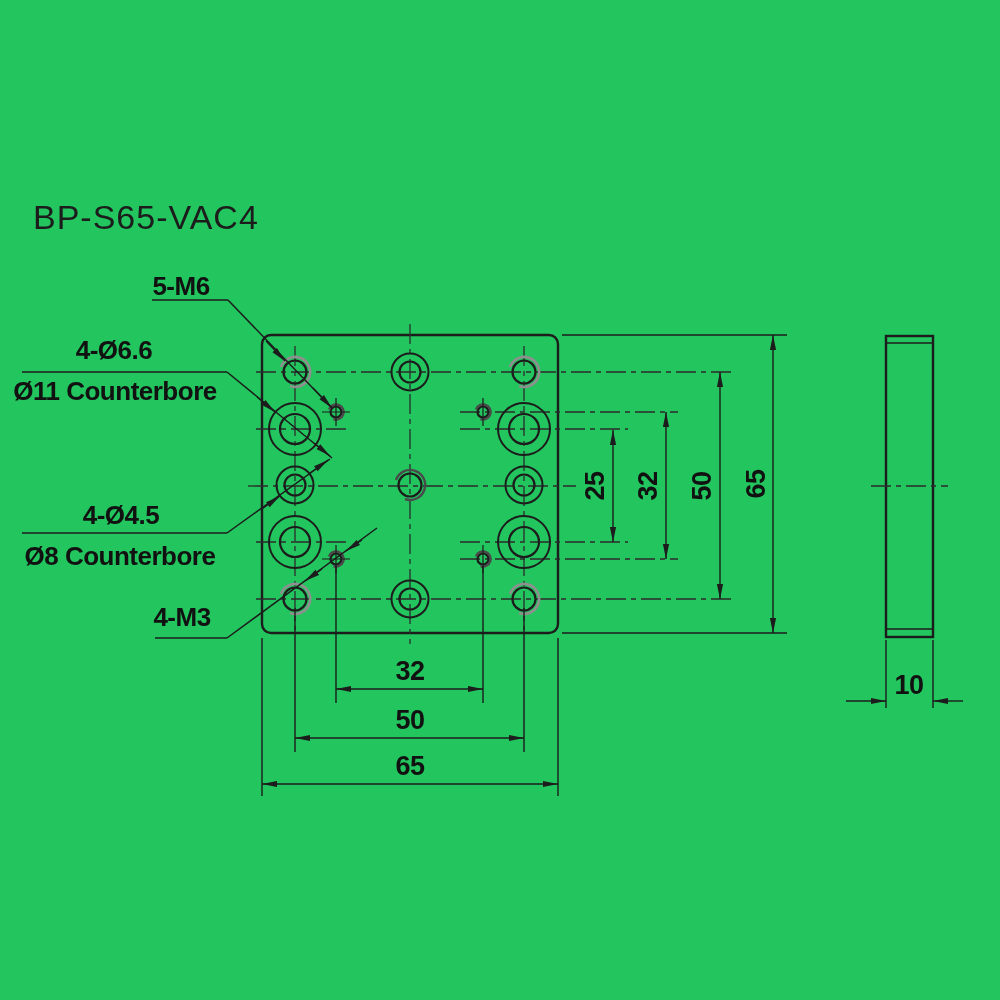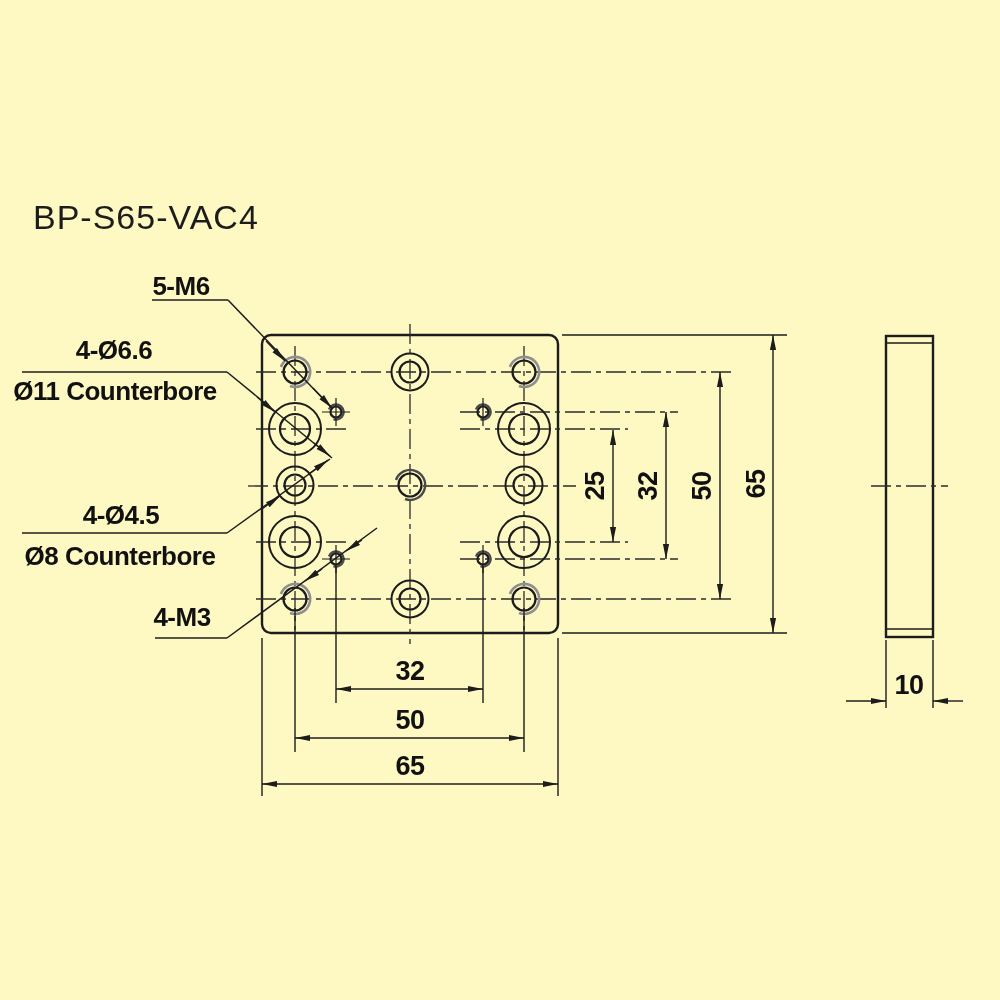--- a/index.html
+++ b/index.html
@@ -1,16 +1,16 @@
 <!DOCTYPE html>
 <html><head>
 <meta charset="utf-8">
 <style>
   html,body{margin:0;padding:0;background:#fff;}
-  .canvas{position:relative;width:1000px;height:1000px;background:#fef9c3;overflow:hidden;}
+  .canvas{position:relative;width:1000px;height:1000px;background:#22c55e;overflow:hidden;}
   svg{display:block;}
   .outline{fill:none;stroke:#1c1c1c;stroke-width:2.4;}
   .hole{fill:none;stroke:#1c1c1c;stroke-width:2.2;}
   .hole-thin{fill:none;stroke:#1c1c1c;stroke-width:2;}
   .thread{fill:none;stroke:#8f8f8f;stroke-width:2.6;}
   .thread-dk{fill:none;stroke:#4a4a4a;stroke-width:2.4;}
   .cl{fill:none;stroke:#2b2b2b;stroke-width:1.3;stroke-dasharray:20 5 5 5;}
   .tick{fill:none;stroke:#1c1c1c;stroke-width:1.4;}
   .ext{fill:none;stroke:#1c1c1c;stroke-width:1.4;}
   .dim{fill:none;stroke:#1c1c1c;stroke-width:1.4;}

